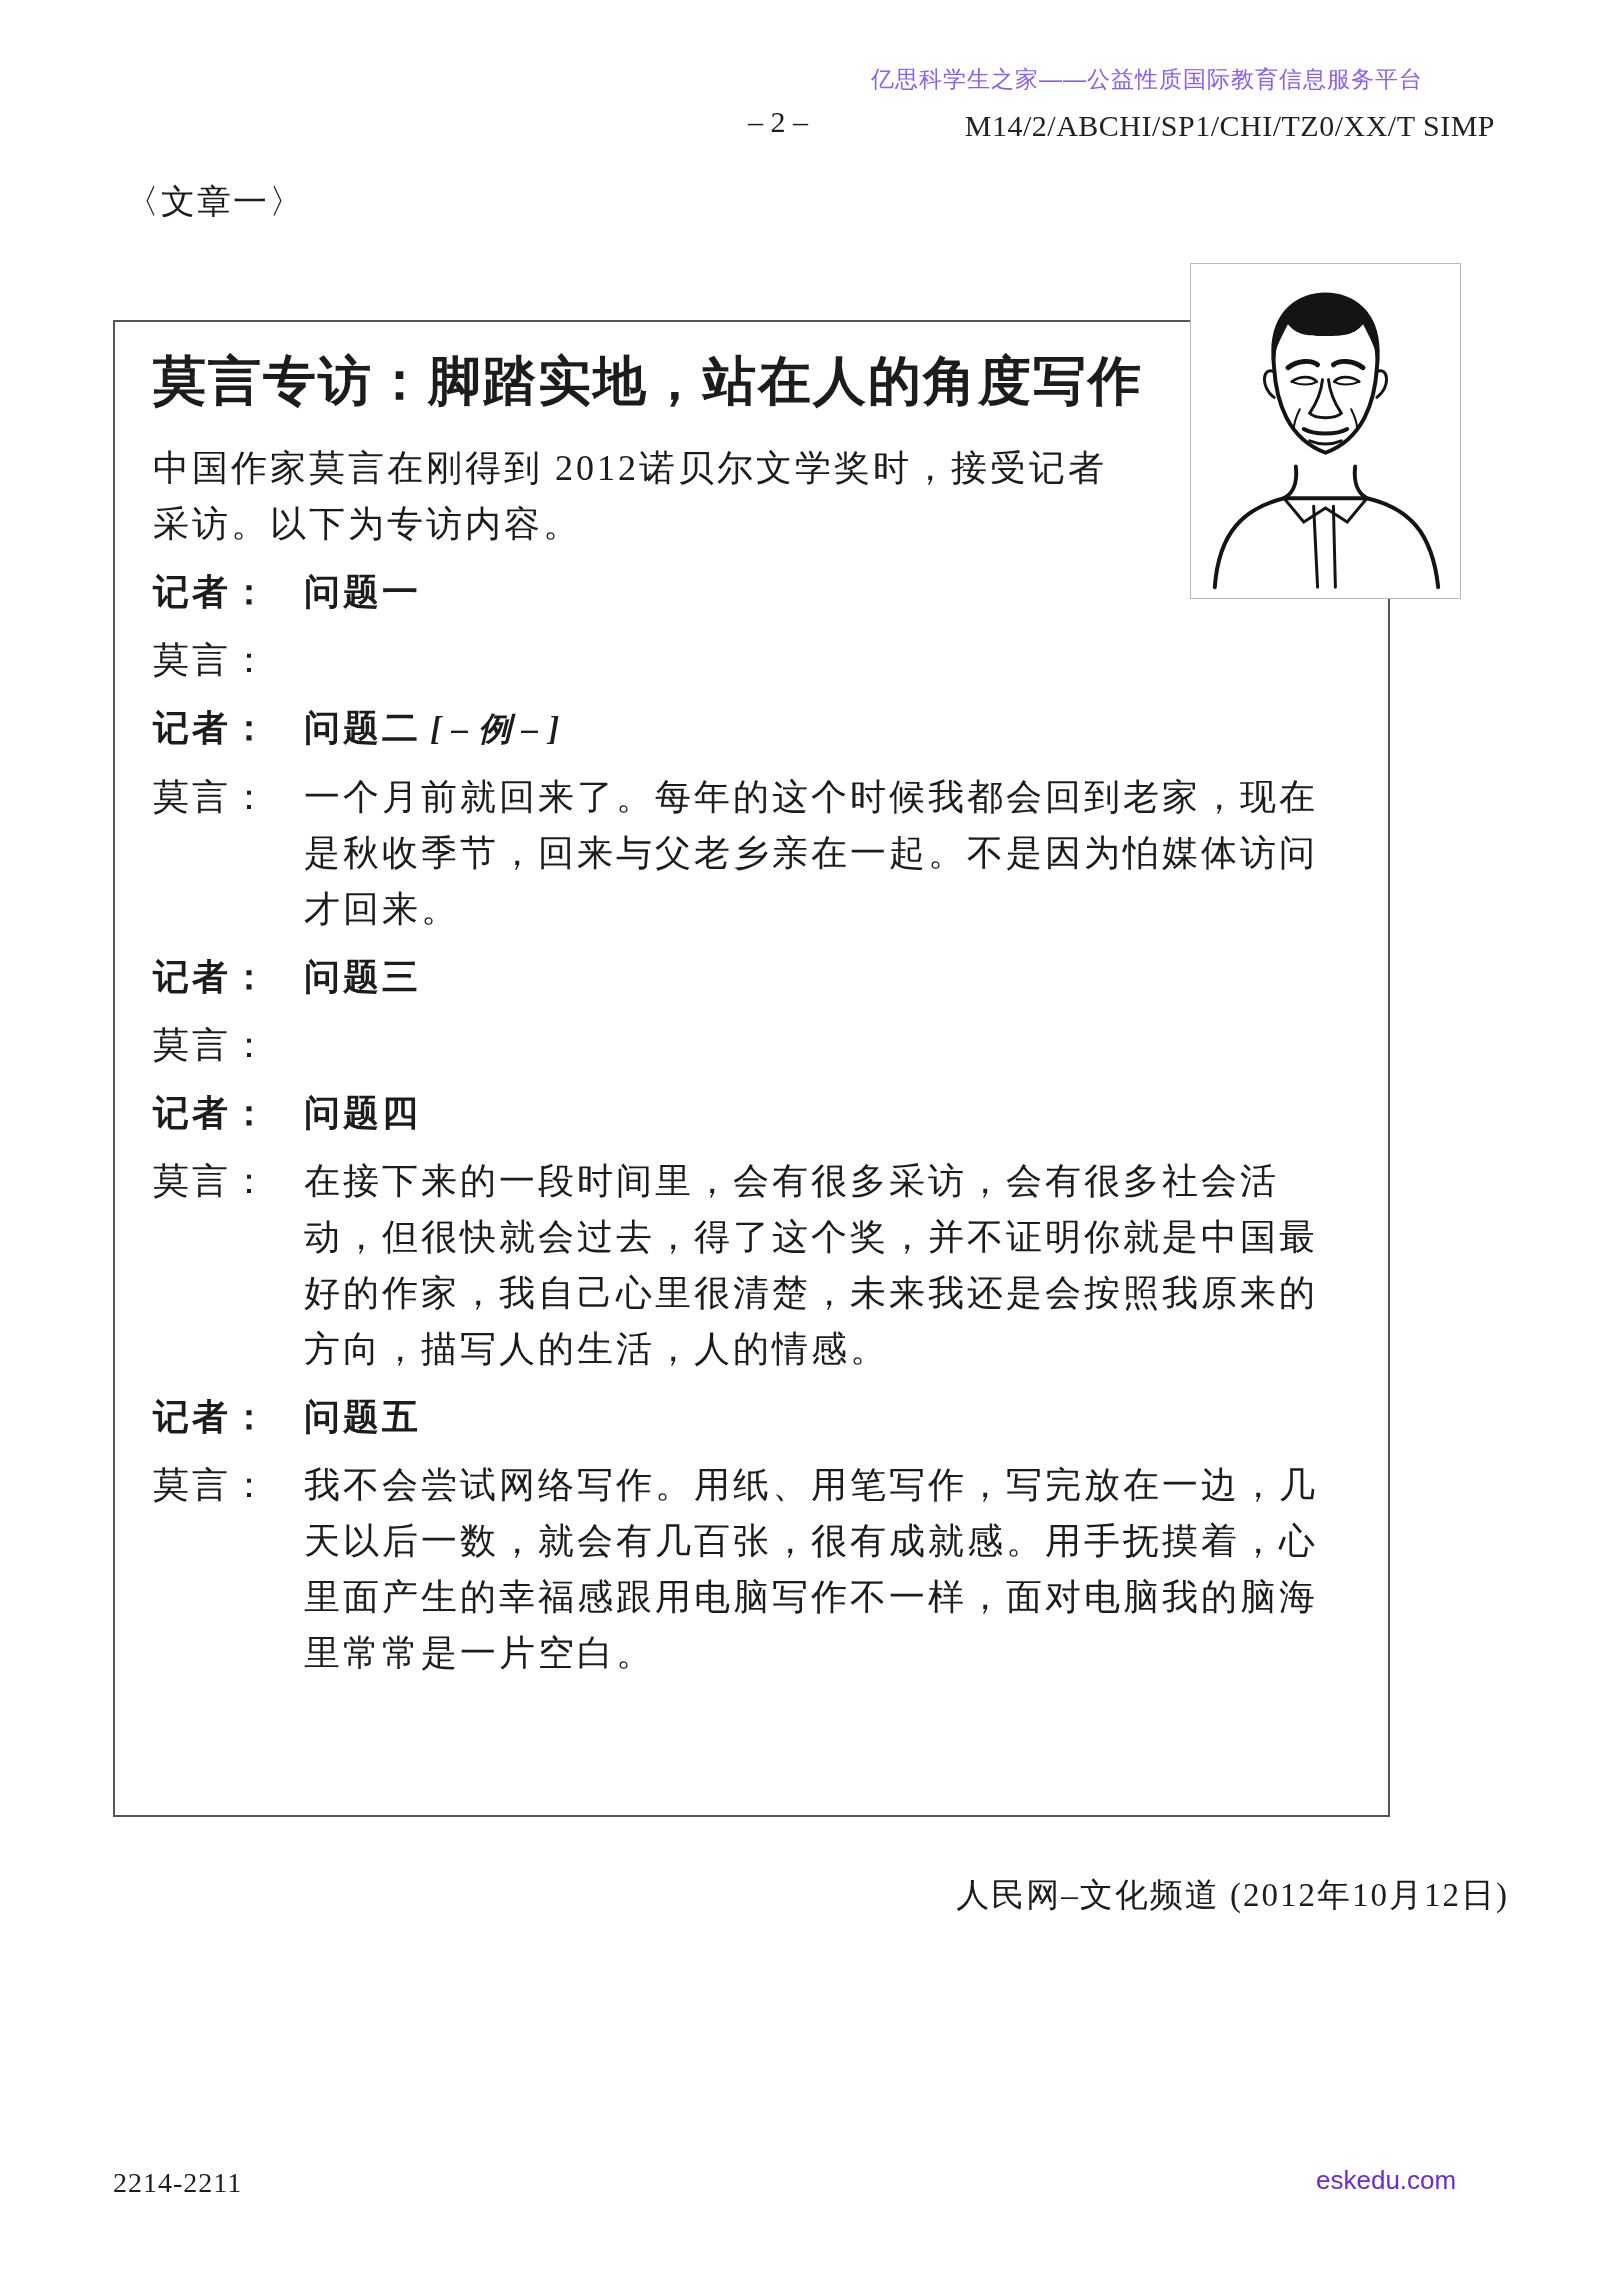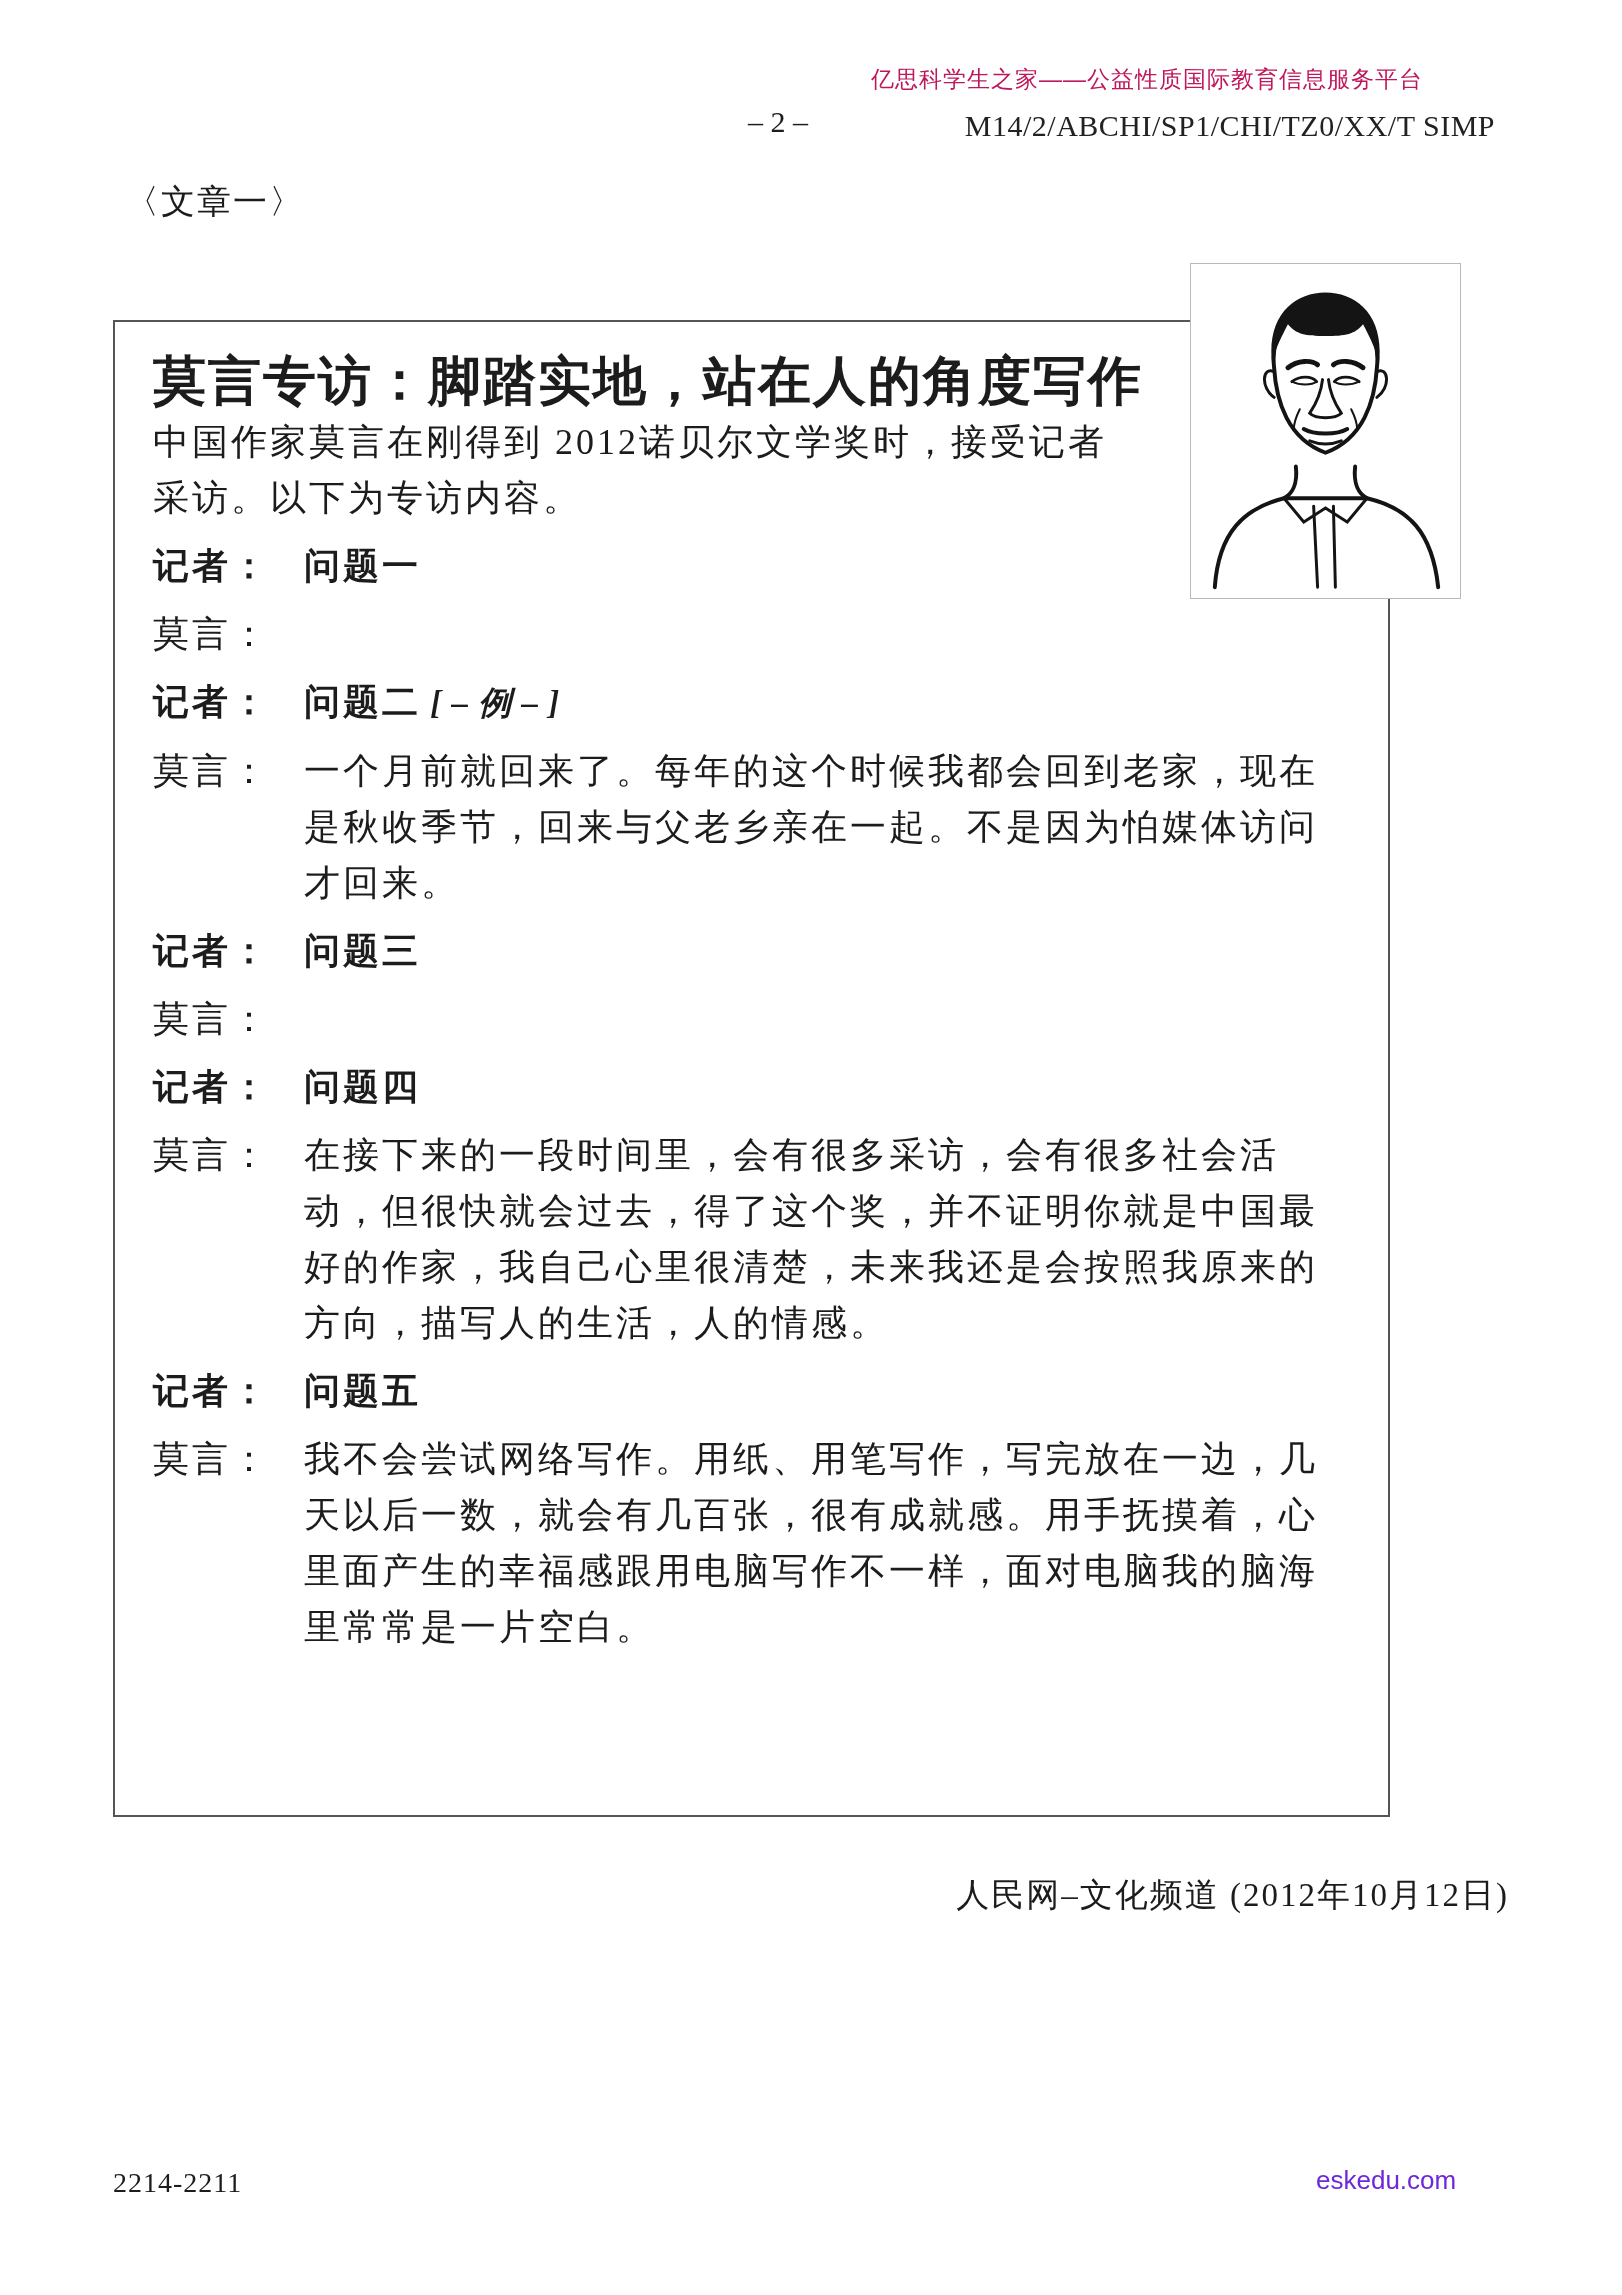--- a/index.html
+++ b/index.html
@@ -7,21 +7,21 @@
   body {
     width: 1623px; height: 2295px;
     position: relative;
     overflow: hidden;
     font-family: "Liberation Serif", "DejaVu Serif", serif;
     color: #1c1c1c;
   }
 
   .header { position: absolute; top: 64px; right: 128px; text-align: right; }
   .watermark {
-    color: #be185d; font-size: 23px; letter-spacing: 1px;
+    color: #8b5cf6; font-size: 23px; letter-spacing: 1px;
     padding-right: 72px;
     font-family: "Liberation Sans", "DejaVu Sans", sans-serif;
   }
   .paper-code { margin-top: 14px; font-size: 30px; letter-spacing: 0.5px; color: #222; }
   .page-number { position: absolute; top: 105px; left: 748px; font-size: 30px; }
 
   .section-label { position: absolute; top: 179px; left: 125px; font-size: 34px; letter-spacing: 2px; }
 
   .article-box {
     position: absolute; left: 113px; top: 320px;
@@ -29,21 +29,21 @@
     border: 2px solid #555;
     padding: 26px 40px 18px 38px;
     overflow: hidden;
     background: #fff;
   }
   .article-title {
     font-size: 53px; font-weight: bold; letter-spacing: 2px;
     line-height: 1.25; max-width: 1025px;
   }
   .intro {
-    max-width: 955px;
+    margin-top: 26px; max-width: 955px;
     font-size: 36px; letter-spacing: 3px; line-height: 56px;
   }
   .qa-row { display: flex; margin-top: 12px; font-size: 36px; letter-spacing: 3px; line-height: 56px; }
   .qa-row .speaker { width: 151px; flex: 0 0 151px; }
   .qa-row .qa-text { flex: 1; }
   .qa-row.q { font-weight: bold; }
   .note { font-style: italic; font-size: 33px; letter-spacing: 1px; }
 
   .portrait {
     position: absolute; left: 1190px; top: 263px;

